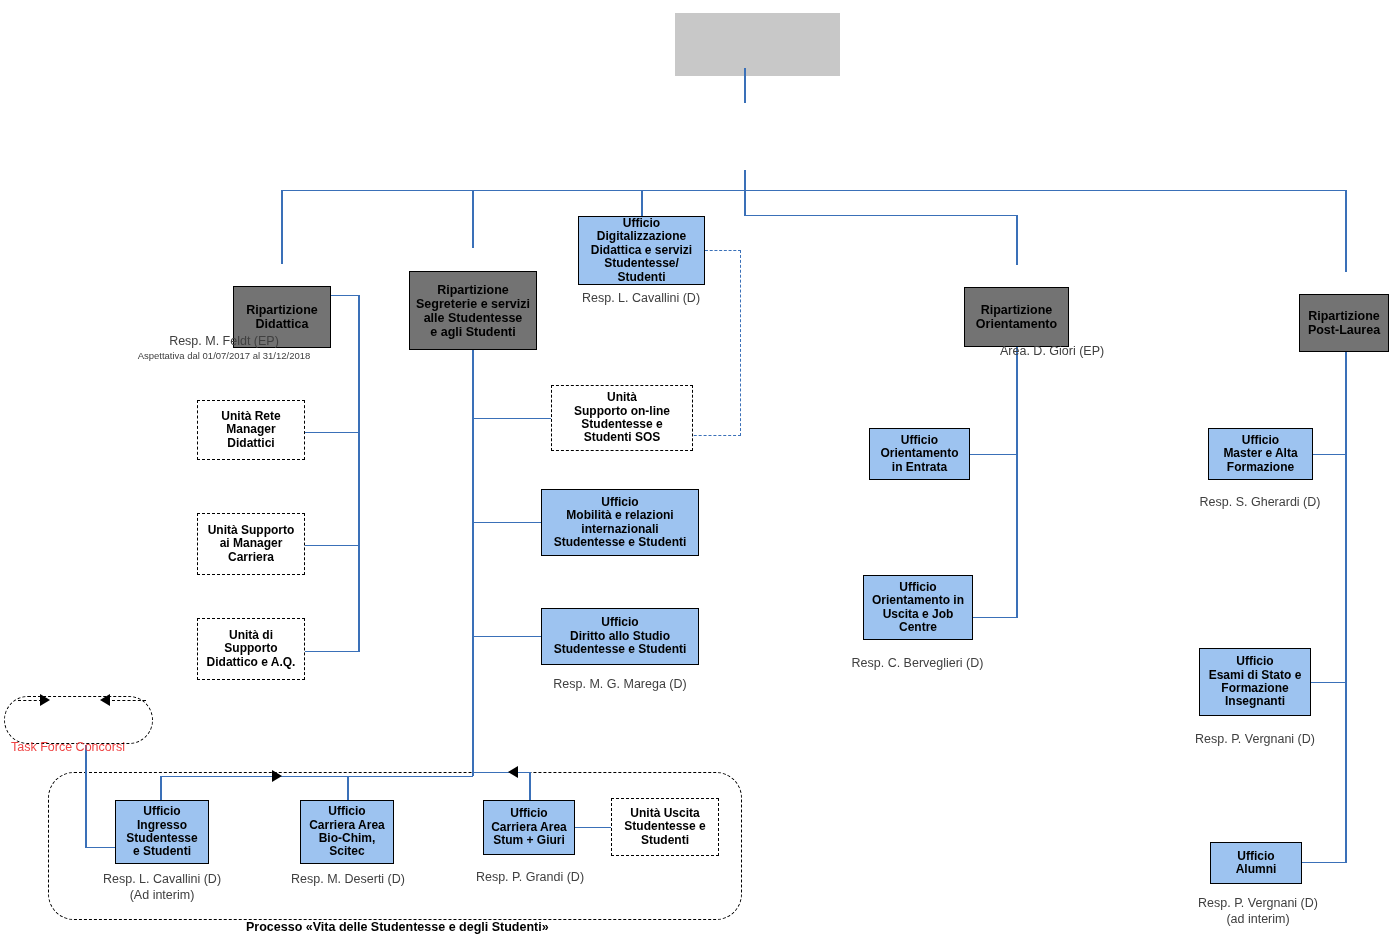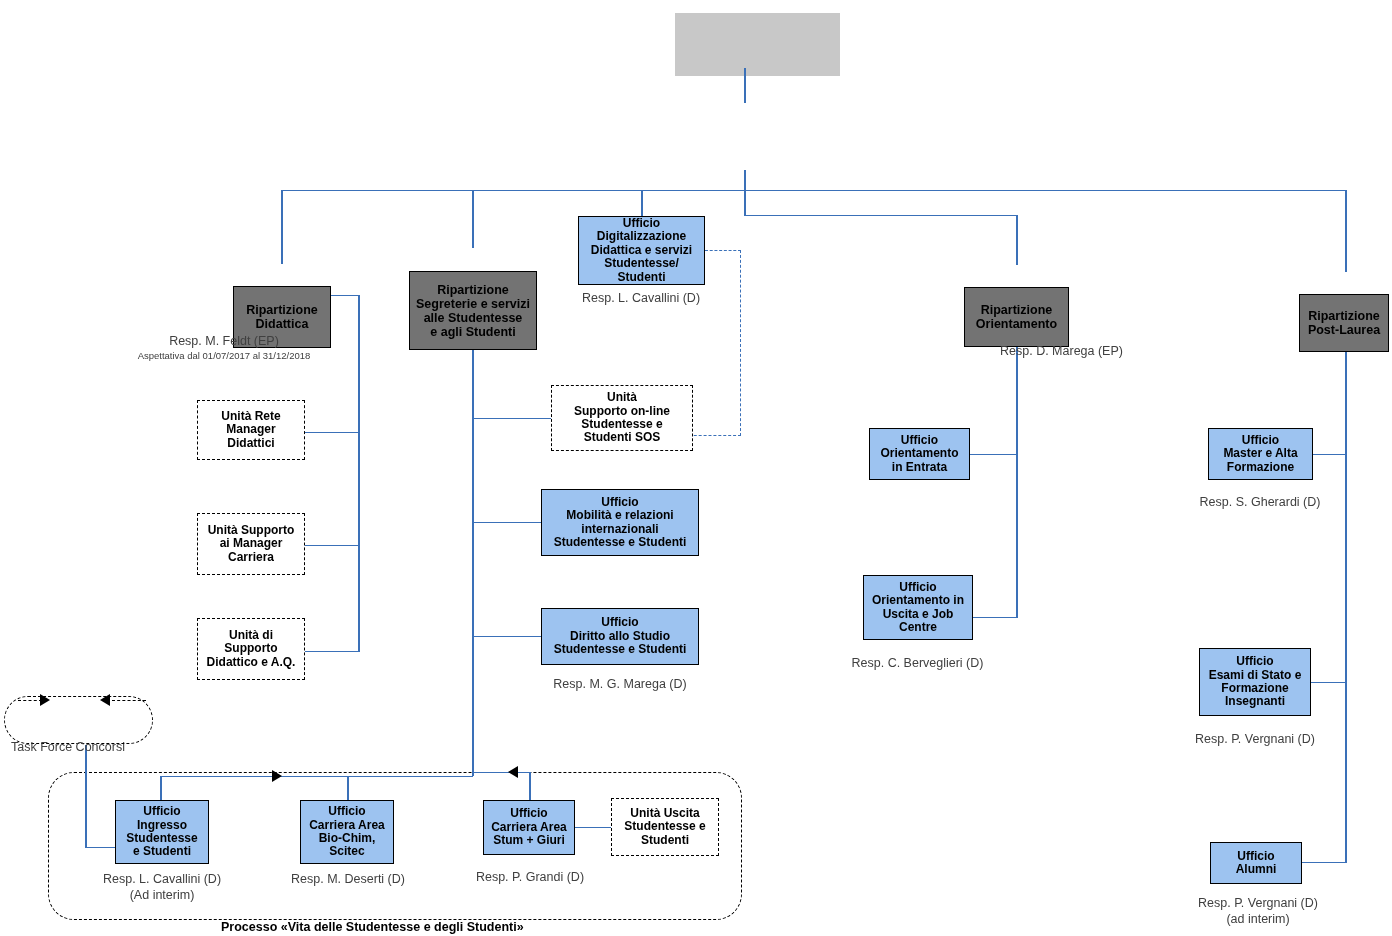--- a/index.html
+++ b/index.html
@@ -30,21 +30,21 @@
   .dlnv{width:0;border-left:1.4px dashed #3a70b8;}
 
   .kln{position:absolute;z-index:2;}
   .klnh{height:0;border-top:1.8px dashed #000;}
 
   .proc{position:absolute;box-sizing:border-box;border:1.8px dashed #000;
         border-radius:26px;z-index:1;background:transparent;}
   .tfc{position:absolute;box-sizing:border-box;border:1.6px dashed #000;
        border-radius:40px;z-index:2;background:transparent;}
   .proc-label{position:absolute;font-size:12.5px;font-weight:bold;color:#000;z-index:7;}
-  .tfc-label{position:absolute;font-size:12.5px;color:#404040;z-index:7;font-weight:normal;}
+  .tfc-label{position:absolute;font-size:12.5px;color:#ef4444;z-index:7;font-weight:normal;}
 
   .arw{position:absolute;z-index:6;width:0;height:0;}
   .arw-l{border-top:6px solid transparent;border-bottom:6px solid transparent;
          border-right:10px solid #000;}
   .arw-r{border-top:6px solid transparent;border-bottom:6px solid transparent;
          border-left:10px solid #000;}
 </style>
 </head>
 <body>
 
@@ -92,21 +92,21 @@
   <div class="ln lnh" style="left:85px;top:847px;width:32px;"></div>
 
   <div class="ln lnh" style="left:160px;top:776px;width:313px;"></div>
   <div class="ln lnv" style="left:160px;top:776px;width:1.6px;height:24px;"></div>
   <div class="ln lnv" style="left:347px;top:776px;width:1.6px;height:24px;"></div>
   <div class="ln lnv" style="left:529px;top:772px;width:1.6px;height:28px;"></div>
   <div class="ln lnh" style="left:473px;top:772px;width:57px;"></div>
   <div class="ln lnh" style="left:575px;top:827px;width:36px;"></div>
 
   <div class="proc" style="left:48px;top:772px;width:694px;height:148px;"></div>
-  <div class="proc-label" style="left:221px;top:920px;">Processo «Vita delle Studentesse e degli Studenti»</div>
+  <div class="proc-label" style="left:246px;top:920px;">Processo «Vita delle Studentesse e degli Studenti»</div>
 
   <div class="tfc" style="left:4px;top:696px;width:149px;height:48px;"></div>
   <div class="kln klnh" style="left:112px;top:700px;width:34px;"></div>
   <div class="arw arw-l" style="left:100px;top:694px;"></div>
   <div class="kln klnh" style="left:18px;top:700px;width:24px;"></div>
   <div class="arw arw-r" style="left:40px;top:694px;"></div>
   <div class="tfc-label" style="left:11px;top:740px;">Task Force Concorsi</div>
 
   <div class="arw arw-r" style="left:272px;top:770px;"></div>
   <div class="arw arw-l" style="left:508px;top:766px;"></div>
@@ -151,21 +151,21 @@
 
   <div class="box b-blue" style="left:578px;top:216px;width:127px;height:69px;">Ufficio
 Digitalizzazione
 Didattica e servizi
 Studentesse/
 Studenti</div>
   <div class="cap" style="left:541px;top:291px;width:200px;">Resp. L. Cavallini (D)</div>
 
   <div class="box b-yellow" style="left:964px;top:265px;width:105px;height:60px;">Ripartizione
 Orientamento</div>
-  <div class="cap" style="left:1000px;top:344px;width:190px;text-align:left;">Resp. D. Marega (EP)</div>
+  <div class="cap" style="left:1000px;top:344px;width:190px;text-align:left;">Area. D. Giori (EP)</div>
 
   <div class="box b-blue" style="left:869px;top:428px;width:101px;height:52px;">Ufficio
 Orientamento
 in Entrata</div>
 
   <div class="box b-blue" style="left:863px;top:575px;width:110px;height:65px;">Ufficio
 Orientamento in
 Uscita e Job
 Centre</div>
   <div class="cap" style="left:820px;top:656px;width:195px;">Resp. C. Berveglieri (D)</div>

